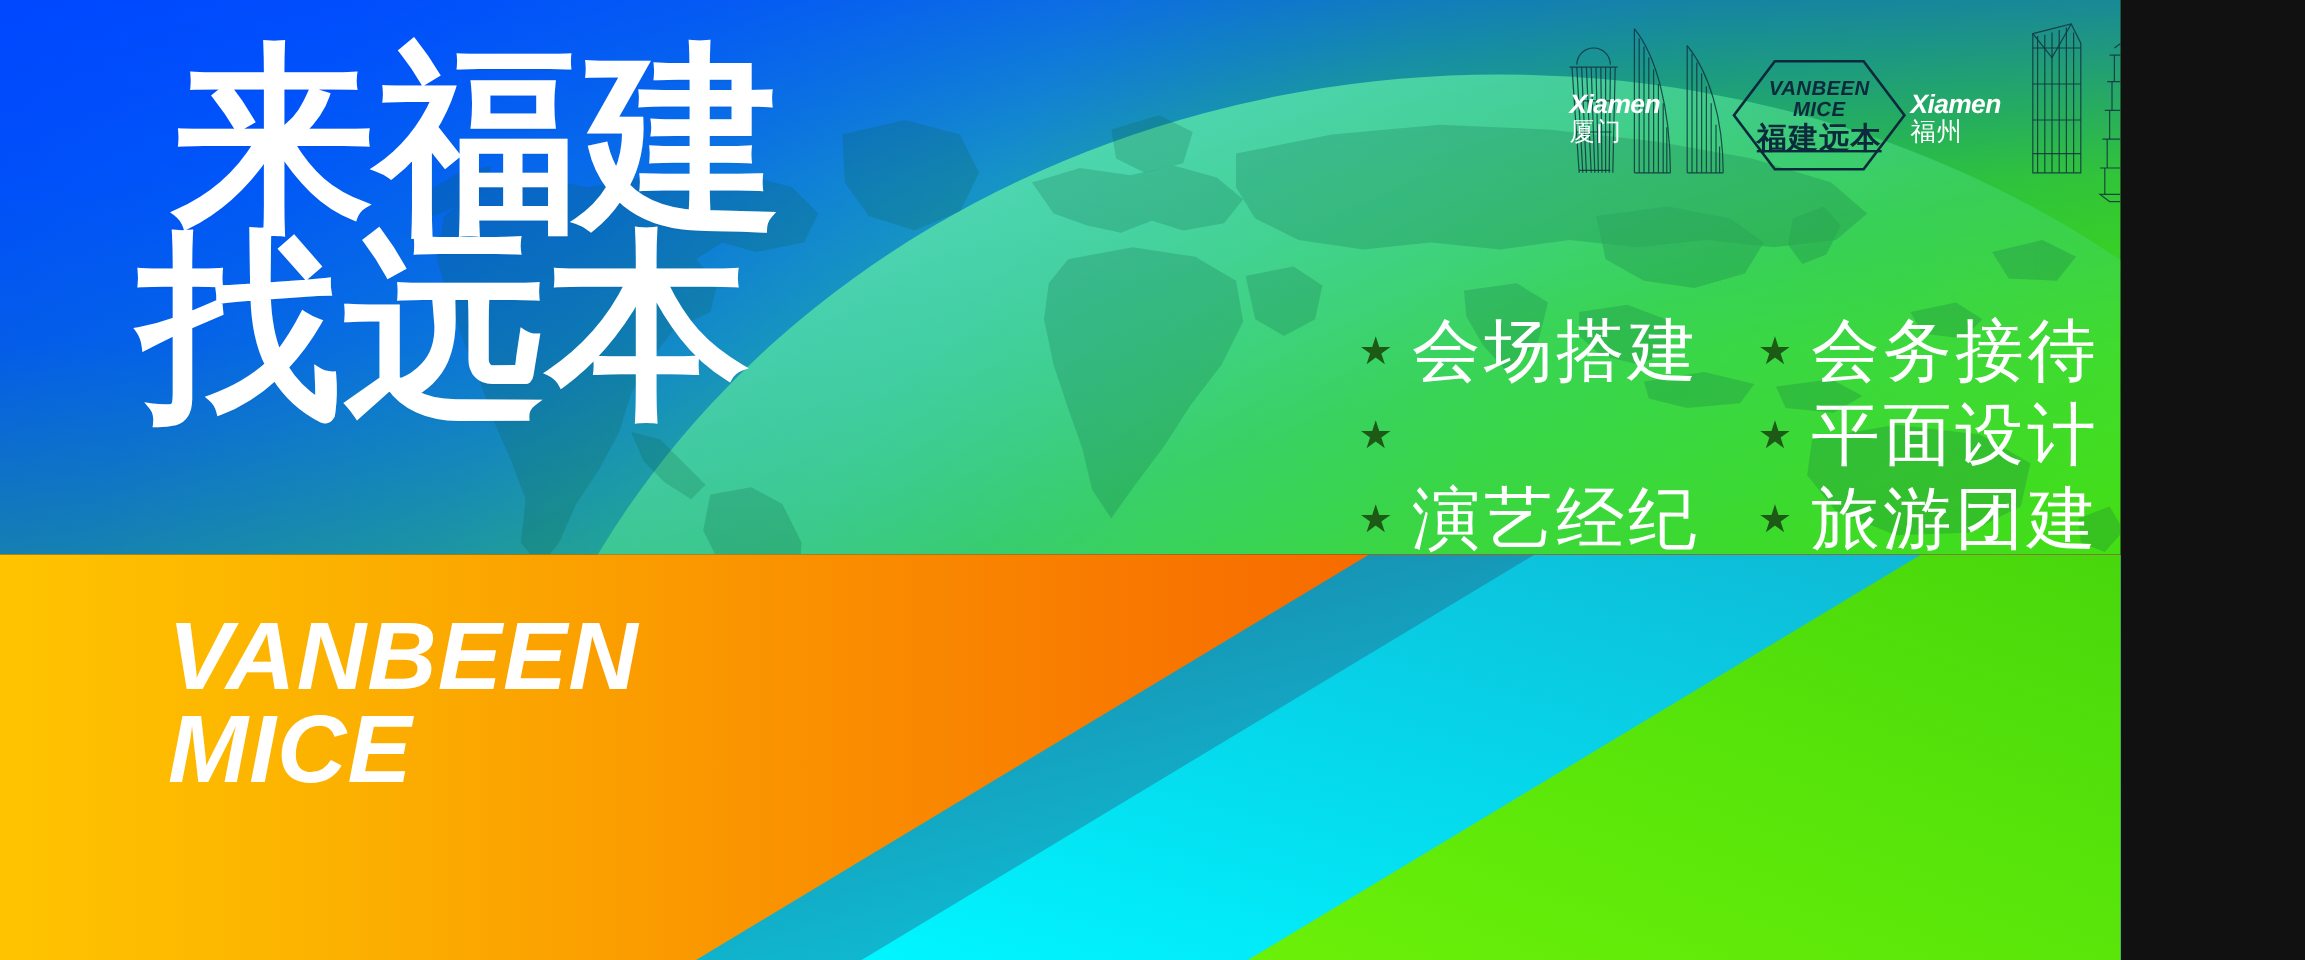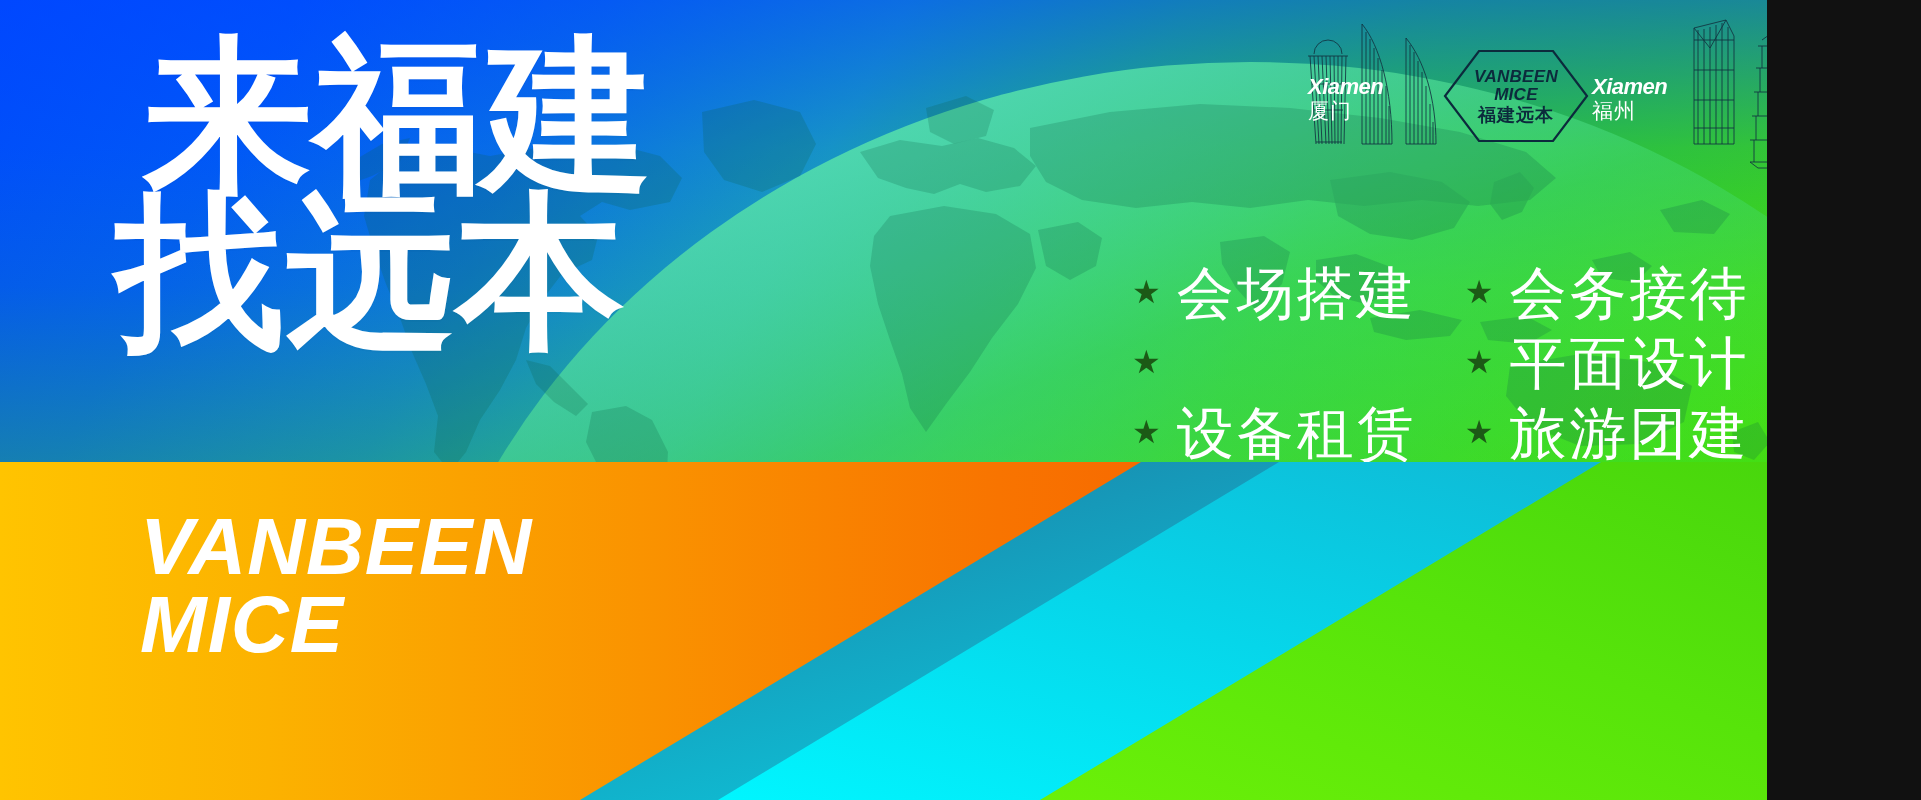--- a/index.html
+++ b/index.html
@@ -112,21 +112,21 @@
   }
   .hexlogo .hextext{
     position:absolute;inset:0;
     display:flex;flex-direction:column;
     align-items:center;justify-content:center;
     color:#0c2a3c;
     line-height:1.0;
   }
   .hexlogo .hx1{font-size:17px;font-weight:900;font-style:italic;letter-spacing:.3px;}
   .hexlogo .hx2{font-size:17px;font-weight:900;font-style:italic;letter-spacing:.3px;margin-top:1px;}
-  .hexlogo .hx3{font-size:18px;font-weight:700;letter-spacing:1px;margin-top:3px;}
+  .hexlogo .hx3{font-size:25px;font-weight:700;letter-spacing:1px;margin-top:3px;text-decoration:underline;}
 
   
   .services{
     position:absolute;left:1132px;top:262px;
     z-index:6;
     display:grid;
     grid-template-columns:auto auto;
     column-gap:48px;row-gap:6px;
   }
   .svc{
@@ -325,21 +325,21 @@
       </div>
       <div class="svc">
         <span class="star">★</span>
       </div>
       <div class="svc">
         <span class="star">★</span>
         <span class="txt">平面设计</span>
       </div>
       <div class="svc">
         <span class="star">★</span>
-        <span class="txt">设备租赁</span>
+        <span class="txt">演艺经纪</span>
       </div>
       <div class="svc">
         <span class="star">★</span>
         <span class="txt">旅游团建</span>
       </div>
     </div>
   </div>
 
   <div class="bottom">
     <svg class="bb-shape" viewBox="0 0 1921 338" preserveAspectRatio="none" aria-hidden="true">

